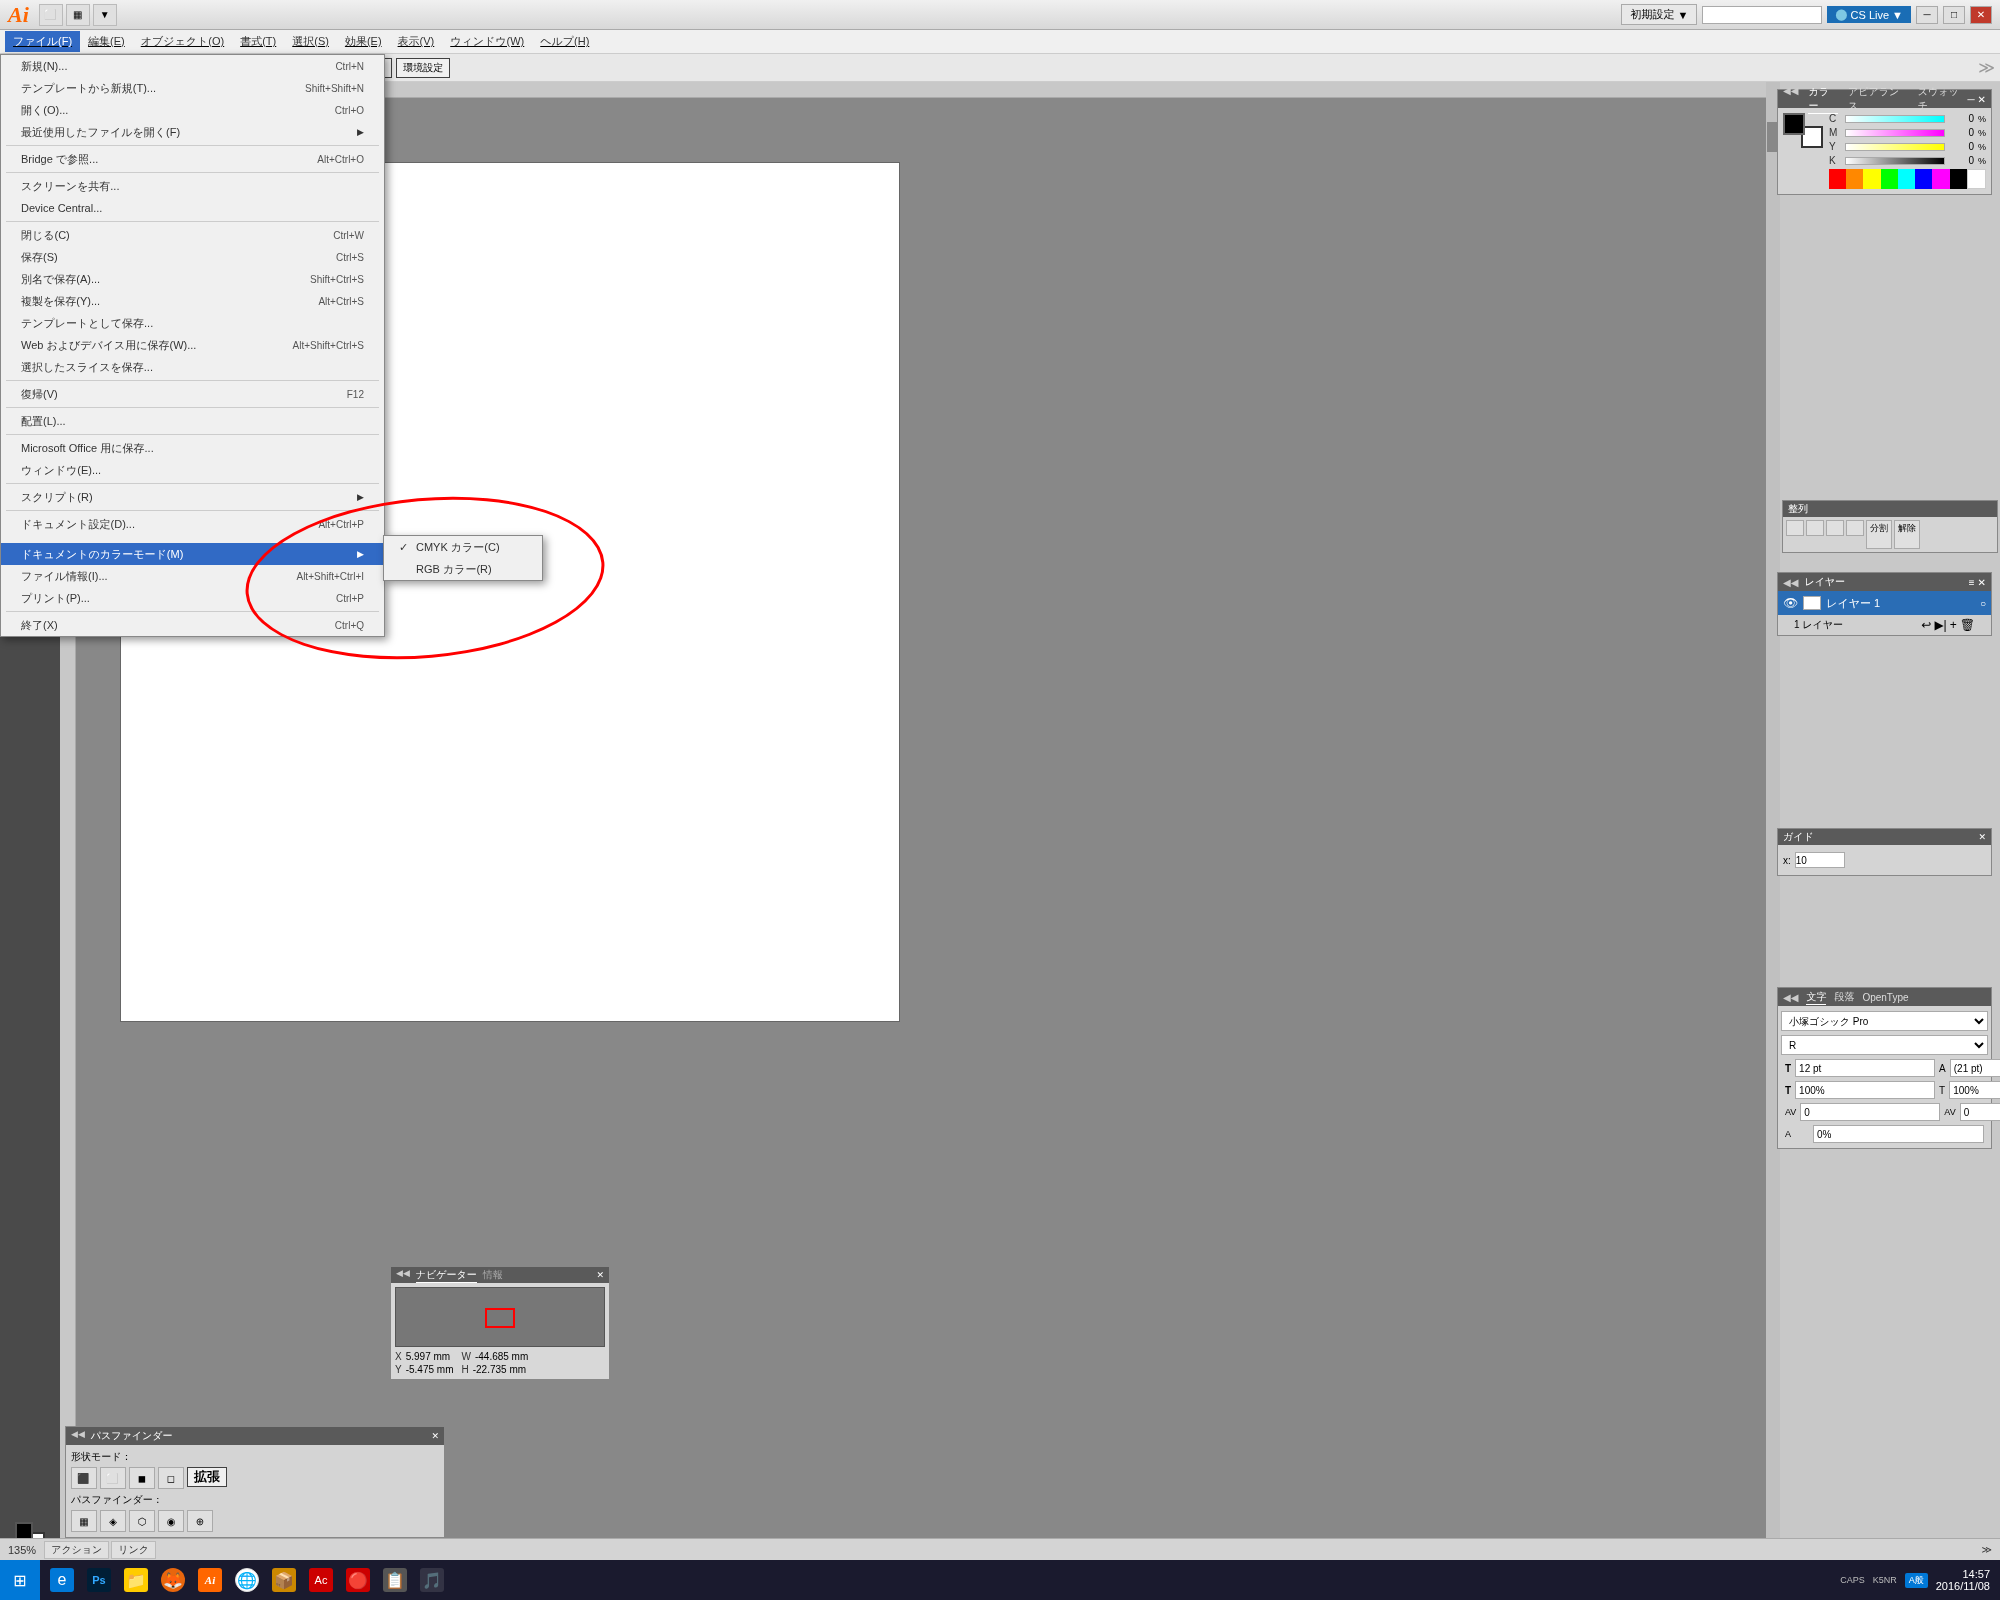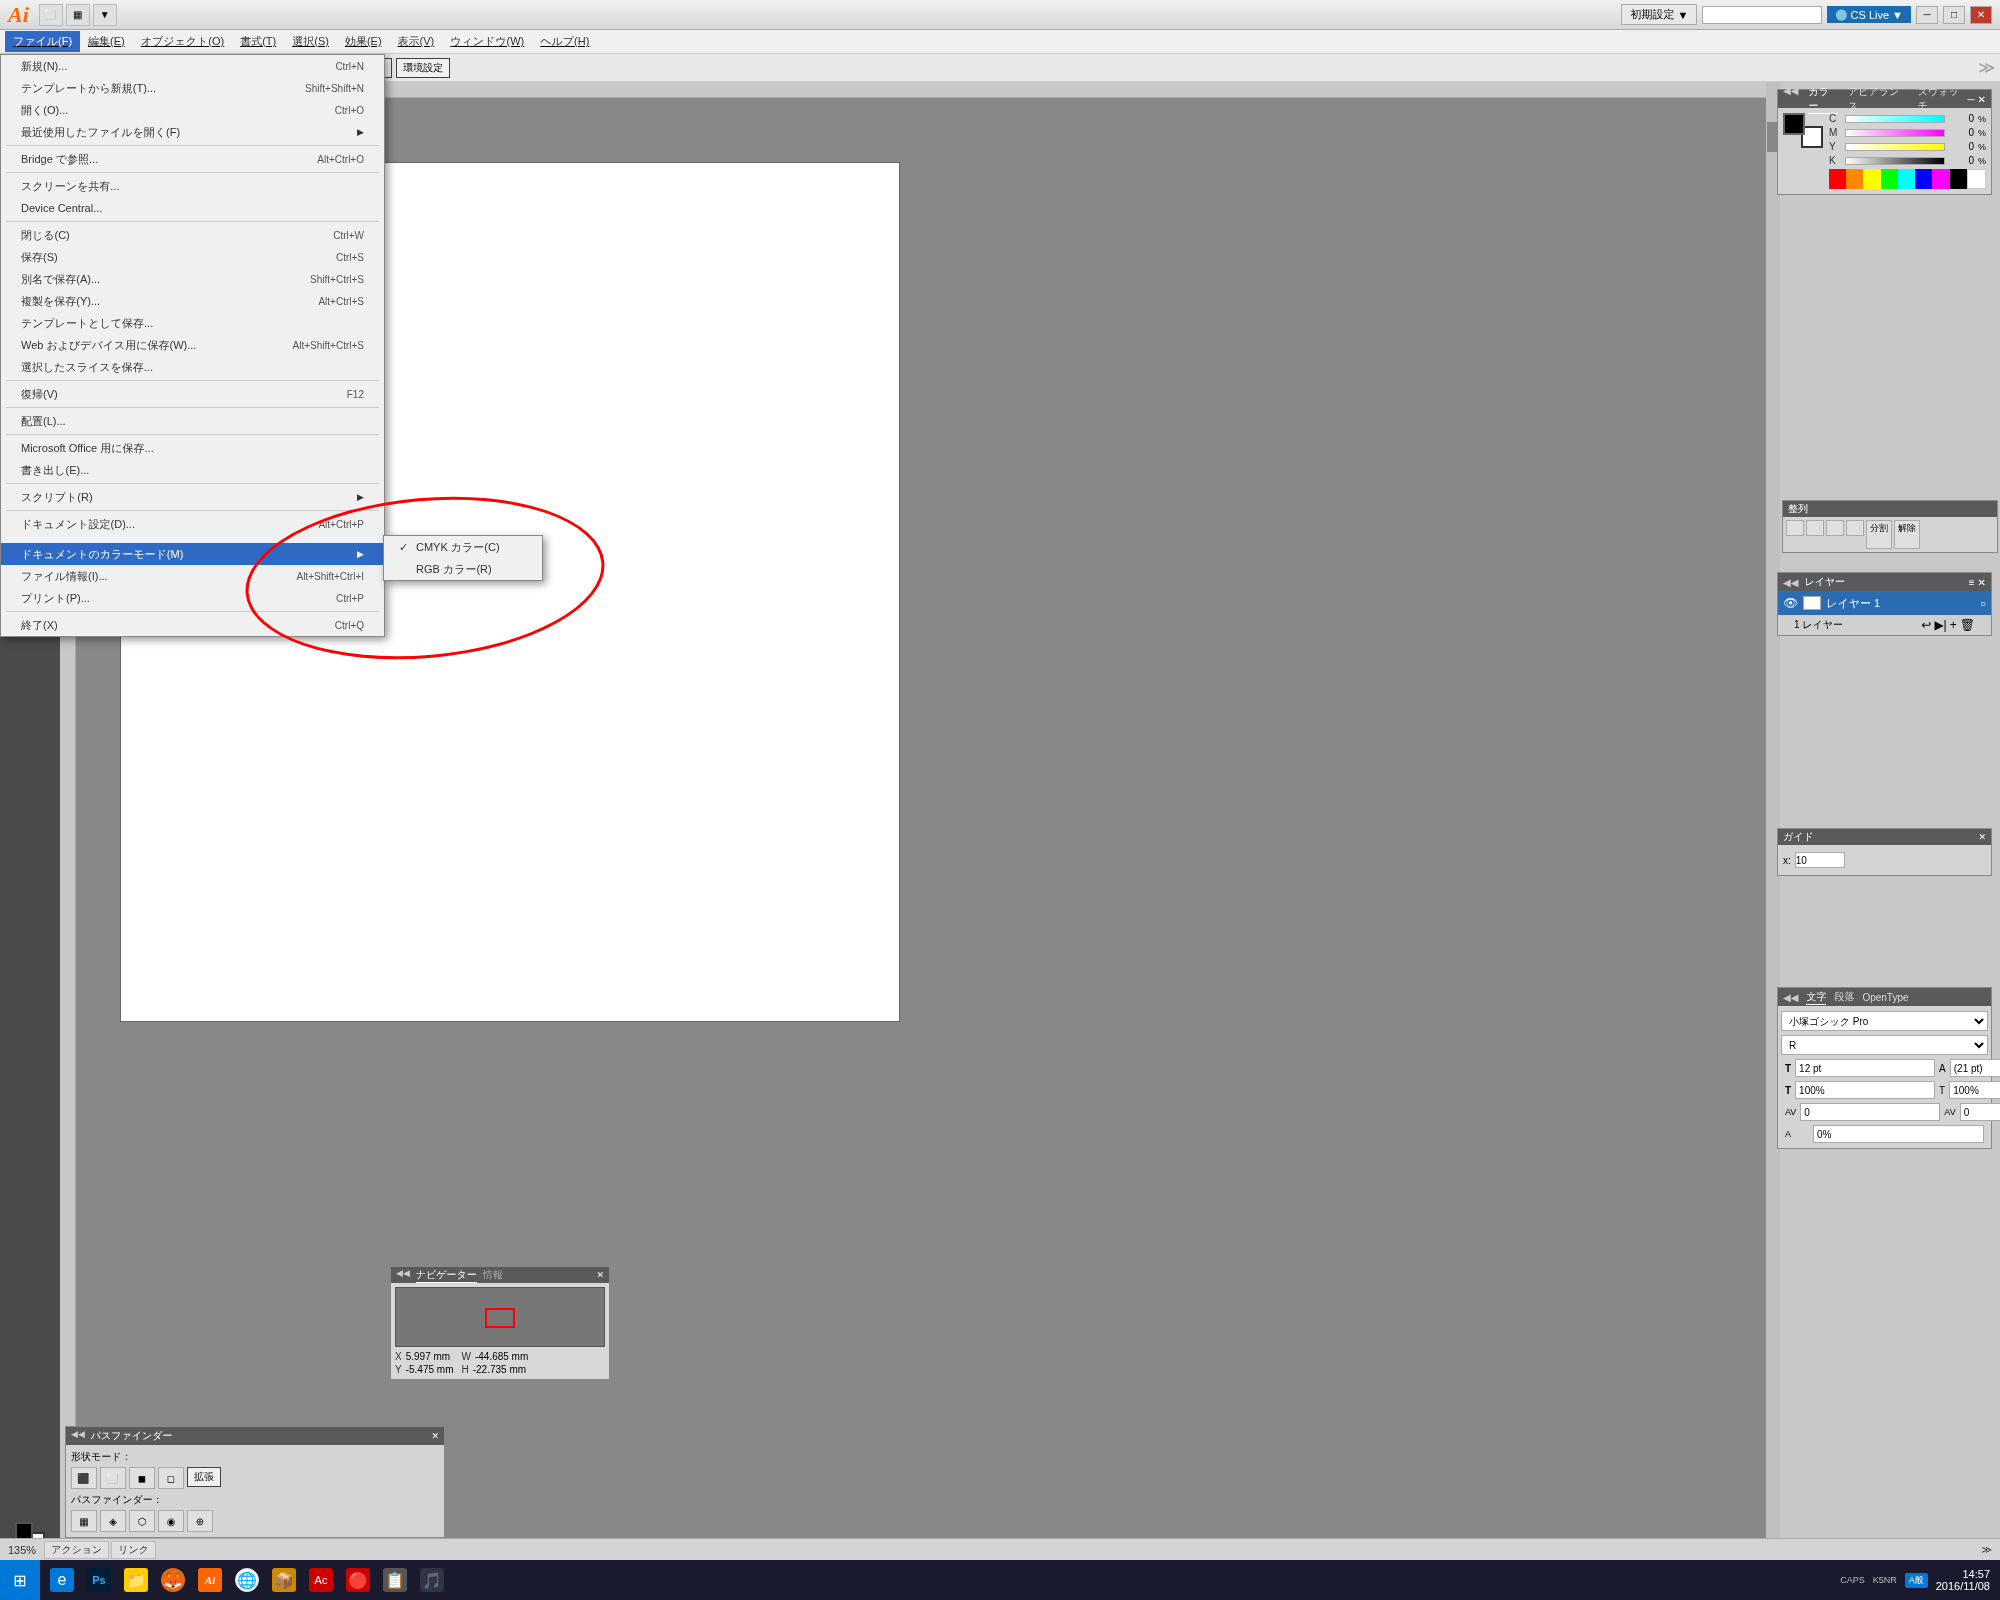--- a/index.html
+++ b/index.html
@@ -937,21 +937,21 @@
   </div>
   <div class="menu-separator"></div>
   <div class="menu-entry">
     <span>配置(L)...</span>
   </div>
   <div class="menu-separator"></div>
   <div class="menu-entry">
     <span>Microsoft Office 用に保存...</span>
   </div>
   <div class="menu-entry">
-    <span>書き出し(E)...</span>
+    <span>ウィンドウ(E)...</span>
   </div>
   <div class="menu-separator"></div>
   <div class="menu-entry">
     <span>スクリプト(R)</span>
     <span class="submenu-arrow">▶</span>
   </div>
   <div class="menu-separator"></div>
   <div class="menu-entry">
     <span>ドキュメント設定(D)...</span>
     <span class="shortcut">Alt+Ctrl+P</span>
@@ -1035,21 +1035,21 @@
     </div>
     <span style="cursor:pointer; font-size:9px;">✕</span>
   </div>
   <div class="panel-body">
     <div class="pathfinder-label">形状モード：</div>
     <div class="pathfinder-btns">
       <div class="pf-btn">⬛</div>
       <div class="pf-btn">⬜</div>
       <div class="pf-btn">◼</div>
       <div class="pf-btn">◻</div>
-      <button class="toolbar-btn" style="font-size:10px;">拡張</button>
+      <button class="toolbar-btn" style="font-size:13px;font-weight:bold;">拡張</button>
     </div>
     <div class="pathfinder-label" style="margin-top:4px;">パスファインダー：</div>
     <div class="pathfinder-btns">
       <div class="pf-btn">▦</div>
       <div class="pf-btn">◈</div>
       <div class="pf-btn">⬡</div>
       <div class="pf-btn">◉</div>
       <div class="pf-btn">⊕</div>
     </div>
   </div>

